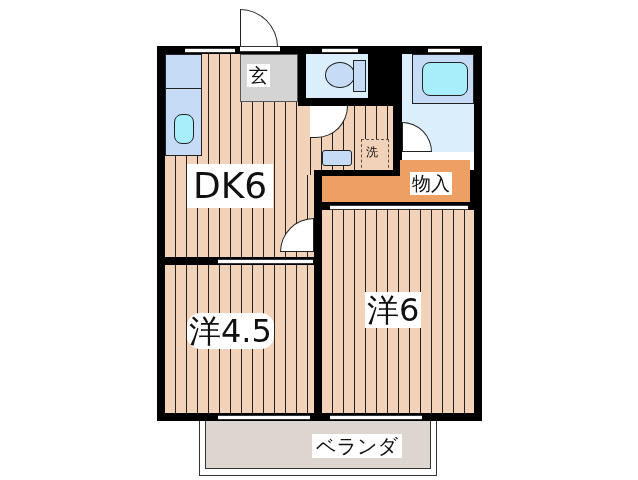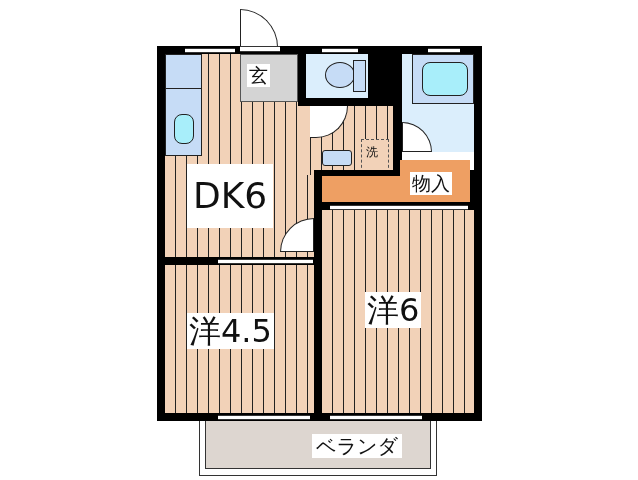--- a/index.html
+++ b/index.html
@@ -52,26 +52,26 @@
 
 <div class="abs" style="left:361px;top:139px;width:28px;height:34px;border:1px dashed #555;background:#f2d2b8;"></div>
 <div class="label" style="left:366px;top:146px;font-size:12px;background:transparent;">洗</div>
 <div class="abs blue" style="left:322px;top:150px;width:30px;height:16px;border-radius:3px;"></div>
 
 <div class="abs wall" style="left:314px;top:170px;width:168px;height:40px;"></div>
 <div class="abs closet" style="left:322px;top:176px;width:148px;height:26px;"></div>
 <div class="abs closet" style="left:400px;top:160px;width:70px;height:20px;"></div>
 <div class="label" style="left:410px;top:172px;font-size:19px;padding:2px;">物入</div>
 
-<div class="label" style="left:187px;top:164px;font-size:36px;padding:14px 6px;">DK6</div>
+<div class="label" style="left:187px;top:164px;font-size:36px;padding:4px 6px;">DK6</div>
 
 <div class="abs wall" style="left:157px;top:257px;width:165px;height:8px;"></div>
 <div class="abs win" style="left:218px;top:259px;width:95px;height:5px;"></div>
 <div class="abs floor" style="left:165px;top:265px;width:150px;height:148px;"></div>
-<div class="label" style="left:187px;top:313px;font-size:32px;padding:2px;">洋4.5</div>
+<div class="label" style="left:187px;top:313px;font-size:32px;padding:2px;border-radius:13px;">洋4.5</div>
 
 <div class="abs wall" style="left:314px;top:205px;width:8px;height:210px;"></div>
 <div class="abs door" style="left:280px;top:218px;width:34px;height:34px;border-radius:34px 0 0 0;"></div>
 
 <div class="abs floor" style="left:322px;top:210px;width:152px;height:203px;"></div>
 <div class="abs win" style="left:330px;top:205px;width:138px;height:5px;"></div>
 <div class="label" style="left:365px;top:292px;font-size:32px;padding:2px;">洋6</div>
 
 <div class="abs win" style="left:185px;top:48px;width:50px;height:5px;"></div>
 <div class="abs win" style="left:322px;top:48px;width:36px;height:5px;"></div>

